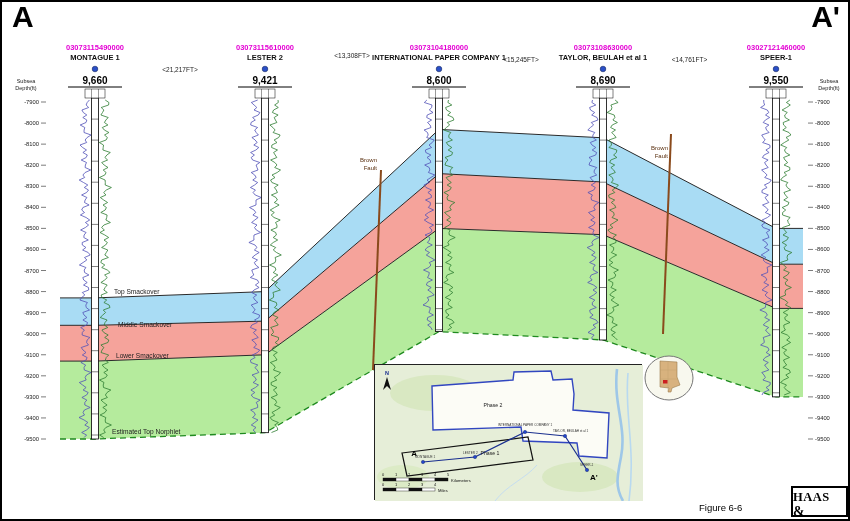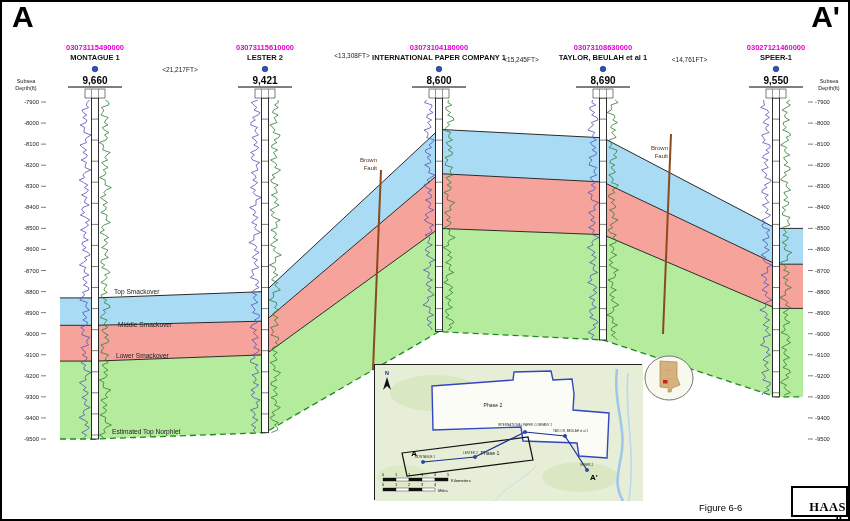--- a/index.html
+++ b/index.html
@@ -8,21 +8,21 @@
          overflow:hidden;font-family:"Liberation Sans",sans-serif}
   .corner{position:absolute;top:-2px;font-weight:bold;font-size:30px;color:#000}
   .corner.left{left:10px}
   .corner.right{right:8px}
   #xsec{position:absolute;left:0;top:0}
   svg text{font-family:"Liberation Sans",sans-serif}
   .map{position:absolute;left:372px;top:362px;width:268px;height:136px;border:1px solid #222;background:#e6eed8}
   .stateinset{position:absolute;left:642px;top:353px;width:50px;height:46px}
   .figlabel{position:absolute;left:697px;top:500px;font-size:9.5px;color:#000}
   .logo{position:absolute;left:789px;top:484px;width:57px;height:31px;border:2px solid #000;background:#fff;
-        text-align:right;font-family:"Liberation Serif",serif;font-weight:bold;color:#000;padding-top:12px;line-height:1.15}
+        text-align:left;font-family:"Liberation Serif",serif;font-weight:bold;color:#000;padding-top:2px;line-height:1.15}
   .logo .l1{font-size:12.5px;letter-spacing:.5px}
   .logo .l2{font-size:14px}
 </style>
 </head>
 <body>
 
 <div class="frame">
 
   <div class="corner left">A</div>
   <div class="corner right">A'</div>

